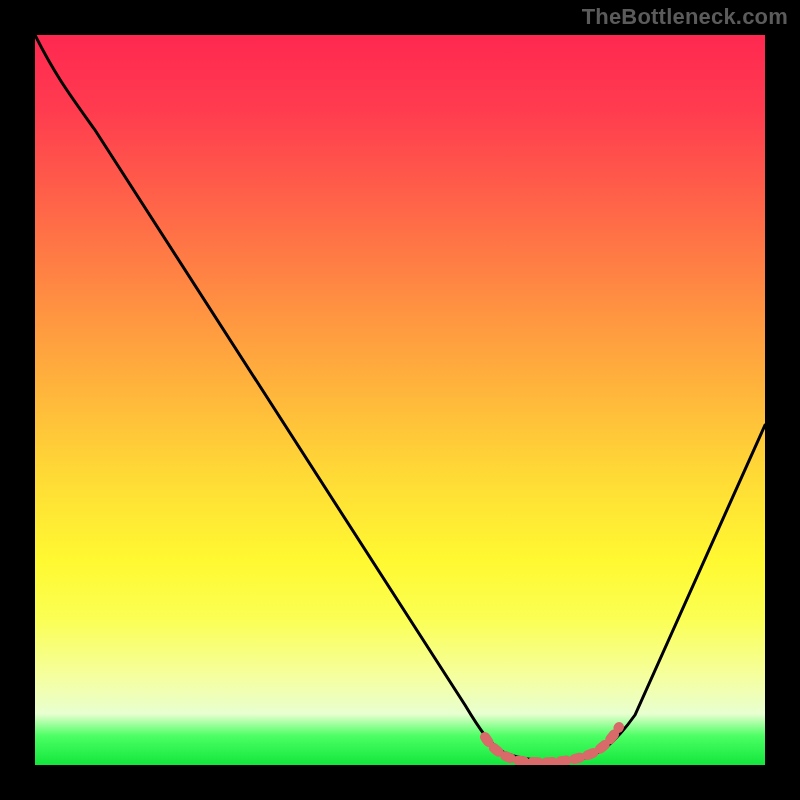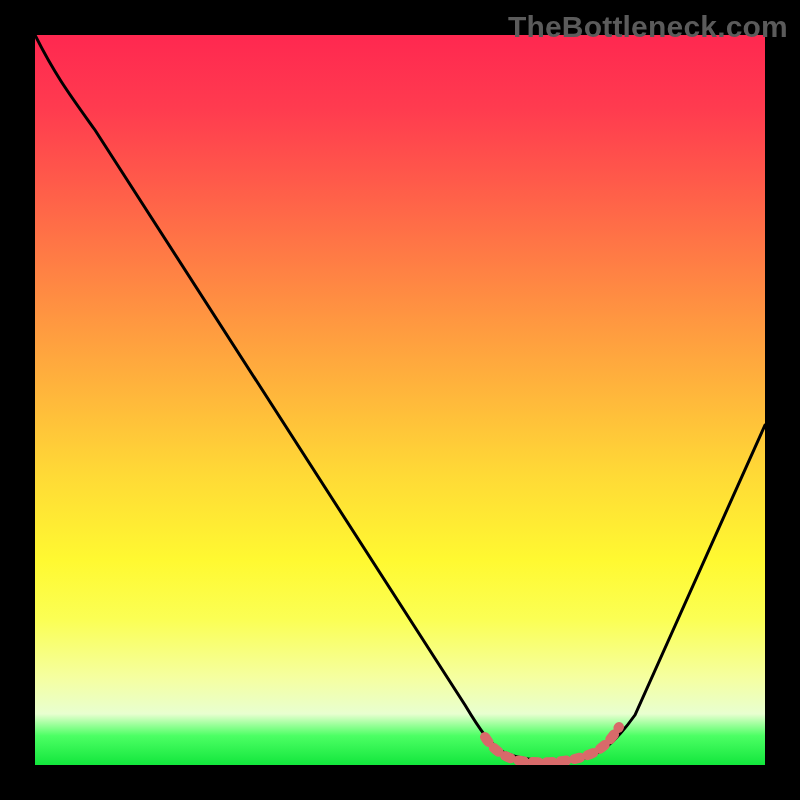--- a/index.html
+++ b/index.html
@@ -33,24 +33,24 @@
       #fff931 72%,
       #fbff54 80%,
       #f5ffa0 88%,
       #e8ffd0 93%,
       #4cff64 96%,
       #12e63c 100%
     );
   }
   .watermark {
     position: absolute;
-    top: 10px;
+    top: 4px;
     right: 12px;
     font-family: Arial, Helvetica, sans-serif;
-    font-size: 30px;
+    font-size: 22px;
     font-weight: 600;
     color: #5b5b5b;
     letter-spacing: 0.2px;
   }
   svg.curve {
     position: absolute;
     left: 0; top: 0;
     width: 730px;
     height: 730px;
   }

